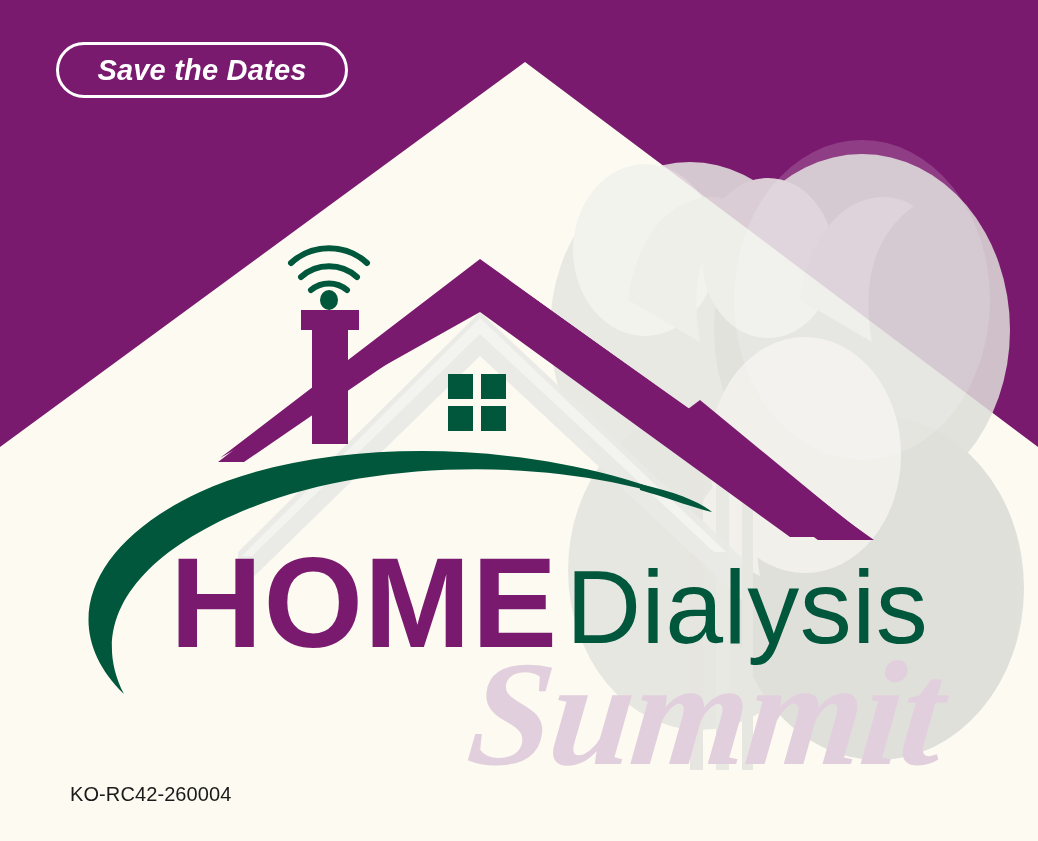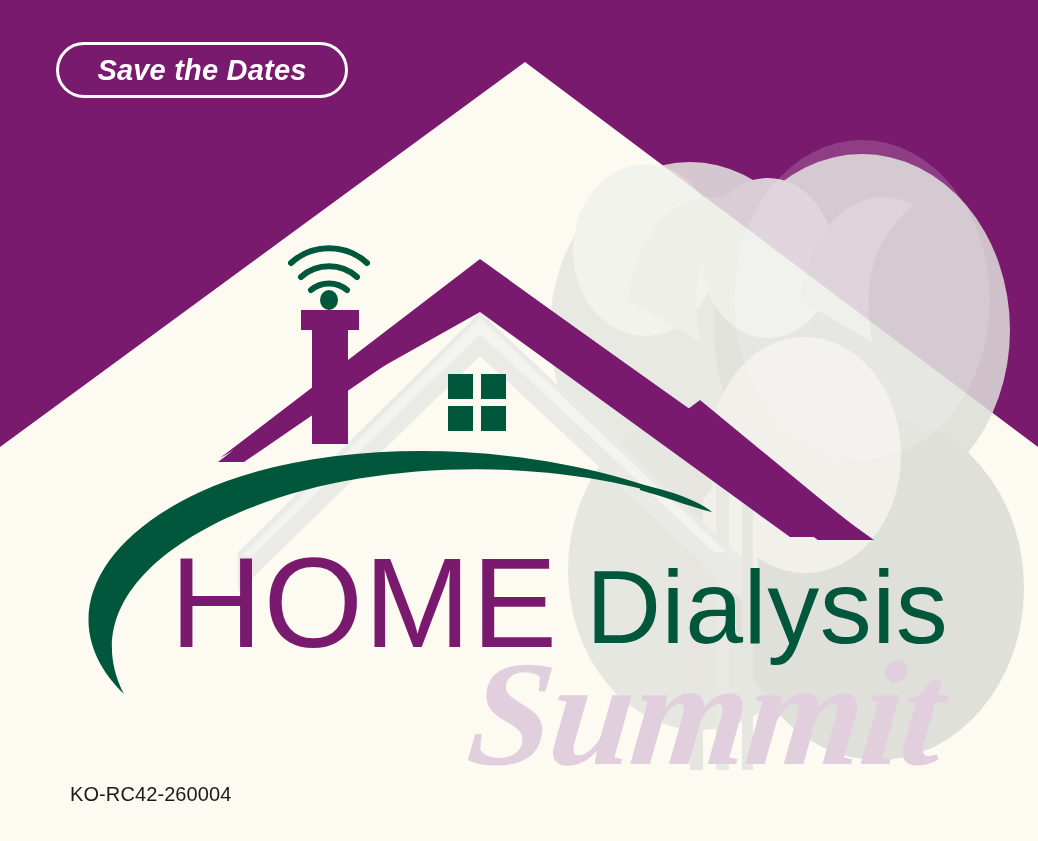--- a/index.html
+++ b/index.html
@@ -63,34 +63,34 @@
   .wordmark {
     position: absolute;
     left: 170px;
     top: 539px;
     display: flex;
     align-items: baseline;
     white-space: nowrap;
   }
   .word-home {
     font-family: "Liberation Sans", sans-serif;
-    font-weight: 400;
+    font-weight: 700;
     font-size: 128px;
     line-height: 1;
     letter-spacing: 1px;
     color: #7A1A6F;
   }
   .word-dialysis {
     font-family: "Liberation Sans", sans-serif;
     font-weight: 300;
     font-size: 104px;
     line-height: 1;
     letter-spacing: 0.5px;
     color: #00573B;
-    margin-left: 28px;
+    margin-left: 8px;
     position: relative;
     top: -4px;
     text-align: right;
   }
   .word-summit {
     position: absolute;
     left: 470px;
     top: 638px;
     font-family: "Liberation Serif", serif;
     font-style: italic;

